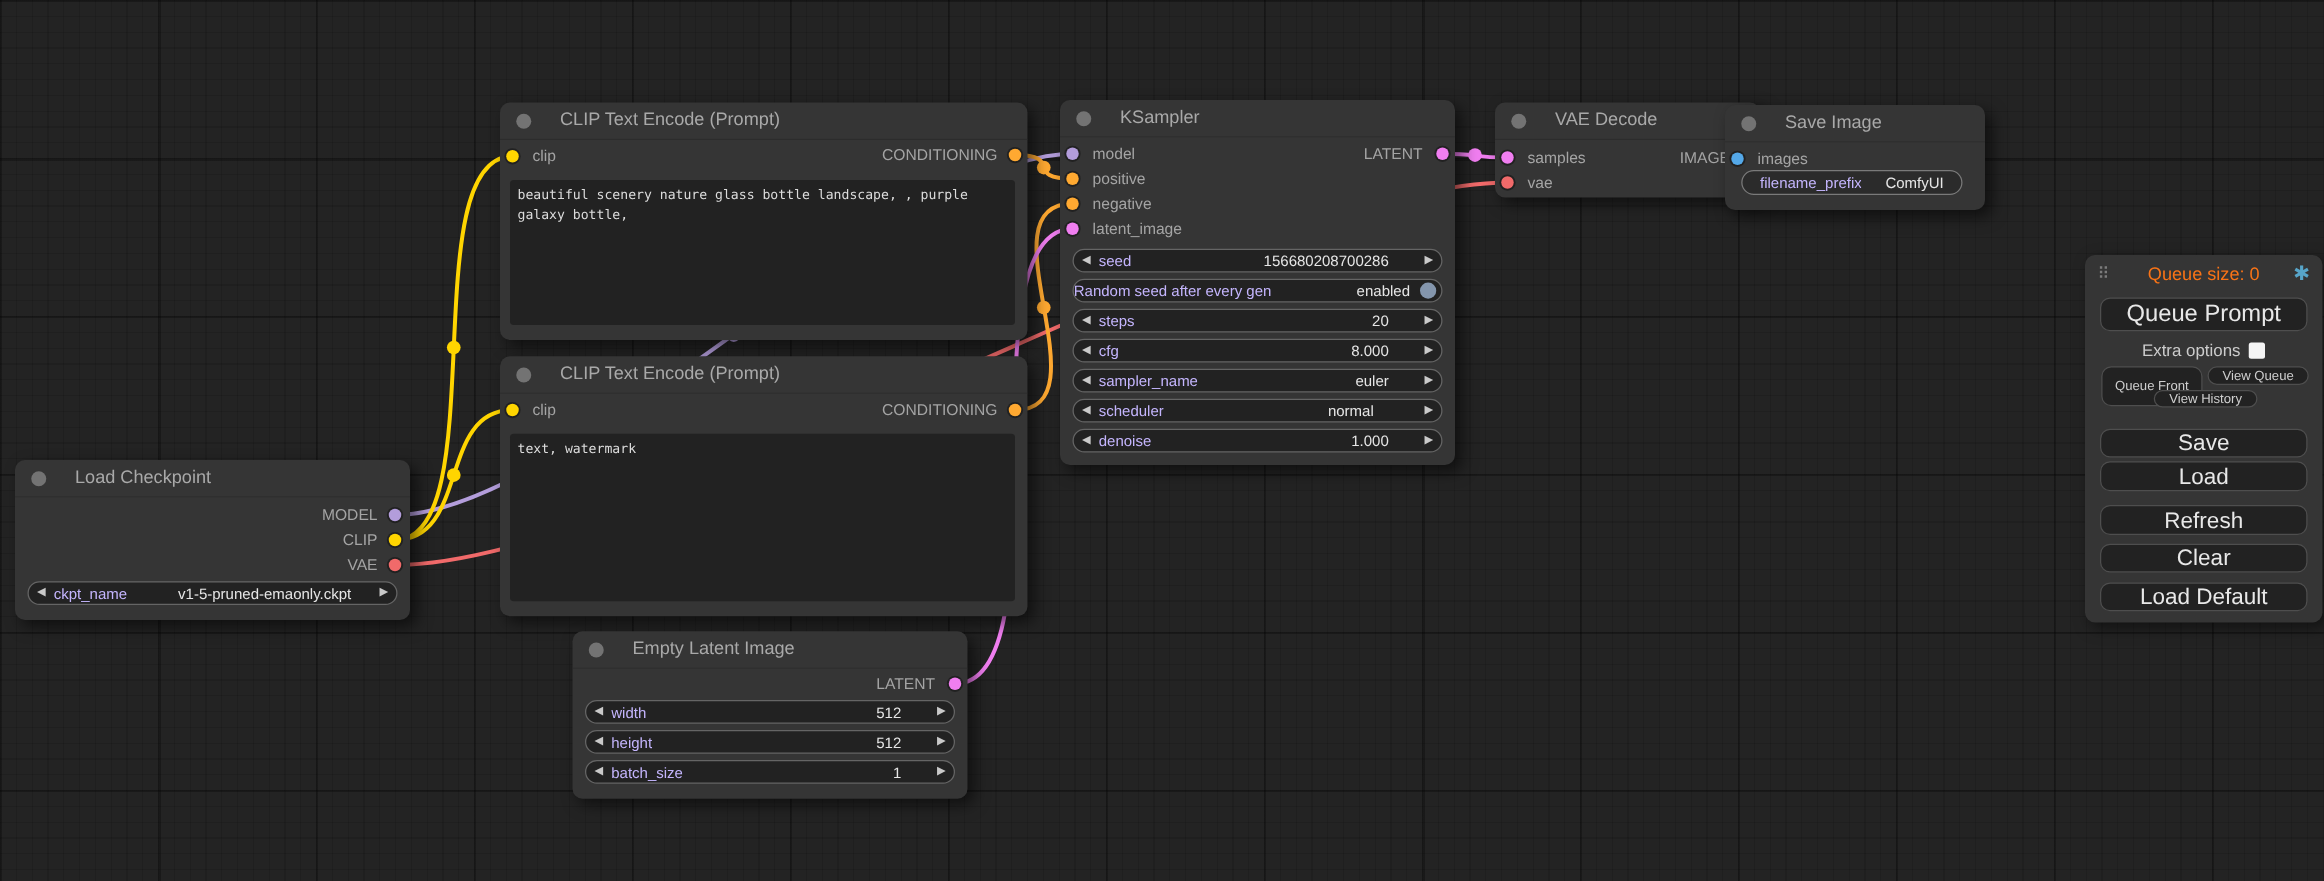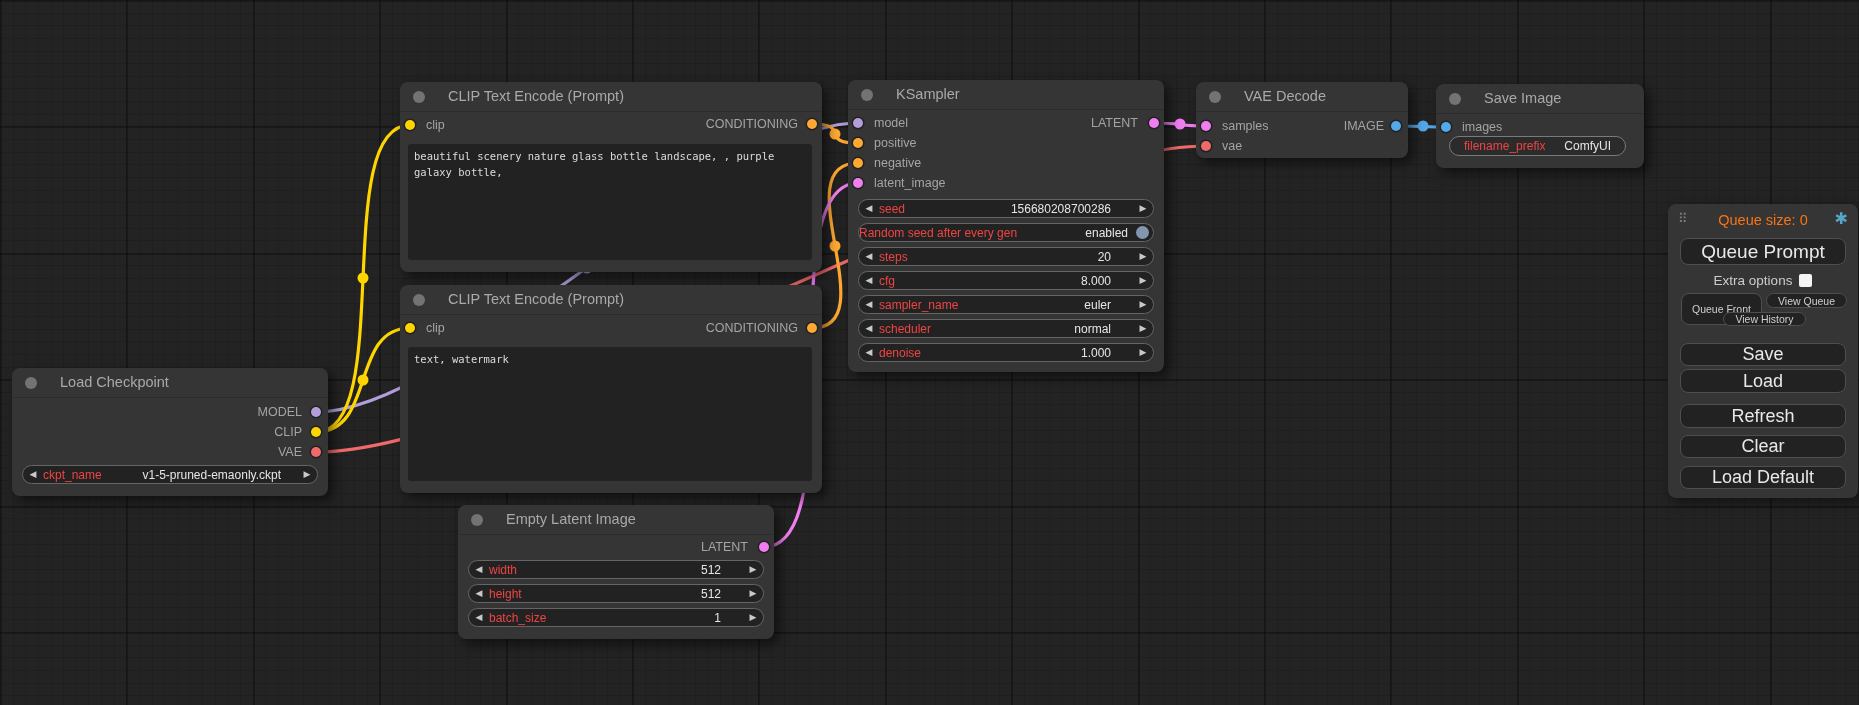--- a/index.html
+++ b/index.html
@@ -21,21 +21,21 @@
   }
   .ntitle{height:29px;line-height:29px;padding-left:48px;color:#a9a9a9;font-size:14.5px;
     border-bottom:1px solid #2c2c2c;border-radius:8px 8px 0 0;position:relative;white-space:nowrap;overflow:hidden;}
   .tdot{position:absolute;left:13px;top:9px;width:12px;height:12px;border-radius:50%;background:#737373;}
   .dot{position:absolute;width:10px;height:10px;border-radius:50%;box-shadow:0 0 0 1.5px rgba(20,20,20,.6);z-index:3;}
   .slot-label{position:absolute;height:18px;line-height:18px;font-size:12.5px;color:#a4a4a4;white-space:nowrap;}
   .slot-label.out{text-align:right;}
   .pill{position:absolute;height:19px;background:#222;border:1px solid #656565;border-radius:11px;
     display:flex;align-items:center;font-size:12px;color:#999;box-sizing:border-box;overflow:hidden;}
   .arr{width:20px;text-align:center;color:#c9c9c9;font-size:9px;font-family:"DejaVu Sans", sans-serif;flex:0 0 auto;line-height:17px;}
-  .wlabel{color:#ef4444;white-space:nowrap;flex:0 1 auto;overflow:hidden;text-align:center;}
+  .wlabel{color:#c4b5fd;white-space:nowrap;flex:0 1 auto;overflow:hidden;text-align:center;}
   .wvalue{margin-left:auto;color:#e6e6e6;white-space:nowrap;padding-right:4px;}
   .toggle-dot{flex:0 0 auto;width:13px;height:13px;border-radius:50%;background:#8496ad;margin:0 4px 0 4px;}
   .prompt-box{position:absolute;background:#222;border-radius:3px;color:#dcdcdc;
     font-family:"DejaVu Sans Mono", monospace;font-size:10.5px;line-height:1.55;
     padding:4px 6px;box-sizing:border-box;white-space:pre-wrap;word-break:break-word;}
   
   .qpanel{position:absolute;z-index:2;background:#353535;border-radius:8px;box-shadow:4px 4px 12px rgba(0,0,0,.5);}
   .qhandle{position:absolute;left:10px;top:7px;color:#7c7c7c;font-size:13px;letter-spacing:1px;}
   .qsize{position:absolute;left:0;right:0;top:8px;text-align:center;color:#f97316;font-size:14.5px;}
   .qgear{position:absolute;right:10px;top:5px;color:#57a5c9;font-size:16px;font-family:"DejaVu Sans", sans-serif;}
@@ -190,21 +190,21 @@
   </div>
   <div class="pill" style="left:10px;top:215px;width:296px">
     <span class="arr">◀</span>
     <span class="wlabel">sampler_name</span>
     <span class="wvalue" style="margin-right:18px">euler</span>
     <span class="arr">▶</span>
   </div>
   <div class="pill" style="left:10px;top:239px;width:296px">
     <span class="arr">◀</span>
     <span class="wlabel">scheduler</span>
-    <span class="wvalue" style="margin-right:18px">normal</span>
+    <span class="wvalue" style="margin-right:30px">normal</span>
     <span class="arr">▶</span>
   </div>
   <div class="pill" style="left:10px;top:263px;width:296px">
     <span class="arr">◀</span>
     <span class="wlabel">denoise</span>
     <span class="wvalue" style="margin-right:18px">1.000</span>
     <span class="arr">▶</span>
   </div>
 </div>
 
@@ -214,21 +214,21 @@
     <span>VAE Decode</span>
   </div>
   <span class="dot" style="left:5px;top:39px;background:#f07ef0"></span>
   <span class="slot-label" style="left:26px;top:35px">samples</span>
   <span class="dot" style="left:5px;top:59px;background:#f16a6a"></span>
   <span class="slot-label" style="left:26px;top:55px">vae</span>
   <span class="dot" style="left:195px;top:39px;background:#54a8e8"></span>
   <span class="slot-label out" style="right:24px;top:35px">IMAGE</span>
 </div>
 
-<div class="node" style="left:1436px;top:84px;width:208px;height:84px">
+<div class="node" style="left:1380px;top:84px;width:208px;height:84px">
   <div class="ntitle">
     <span class="tdot"></span>
     <span>Save Image</span>
   </div>
   <span class="dot" style="left:5px;top:38px;background:#54a8e8"></span>
   <span class="slot-label" style="left:26px;top:34px">images</span>
   <div class="pill" style="left:13px;top:52px;width:177px;height:20px;background:#2b2b2b;border-color:#7a7a7a">
     <span class="wlabel" style="margin-left:14px">filename_prefix</span>
     <span class="wvalue" style="margin-right:10px">ComfyUI</span>
   </div>

